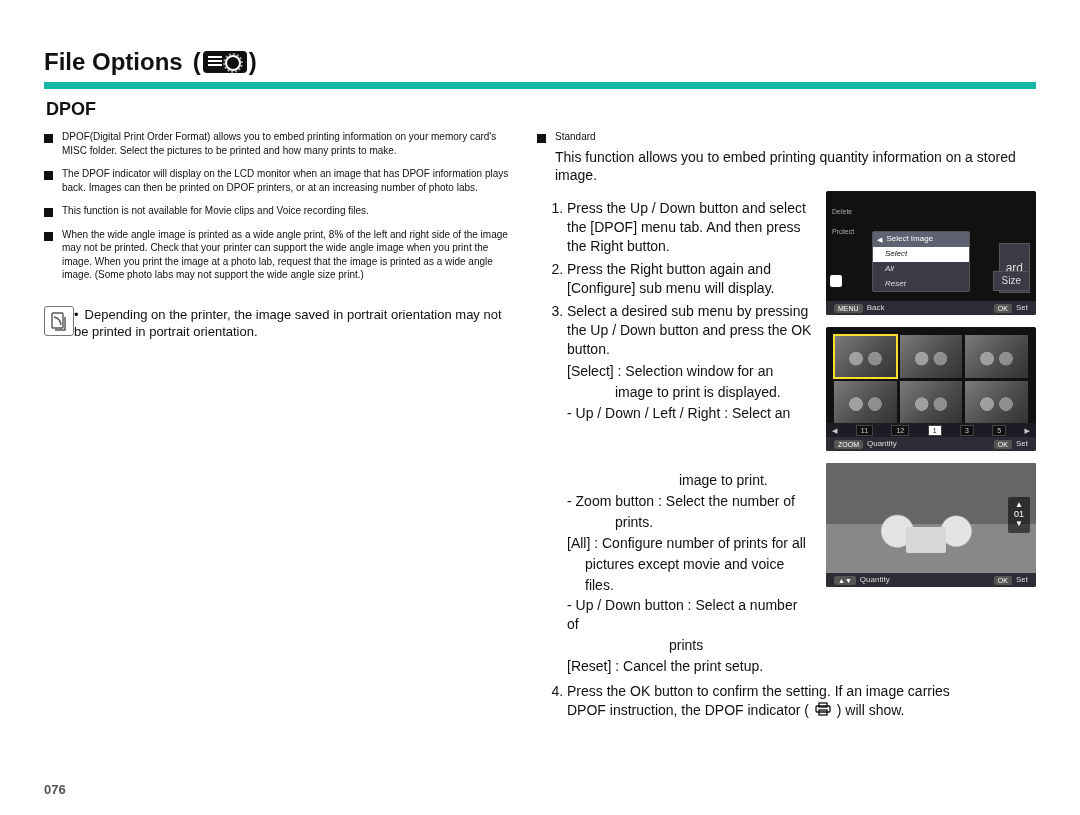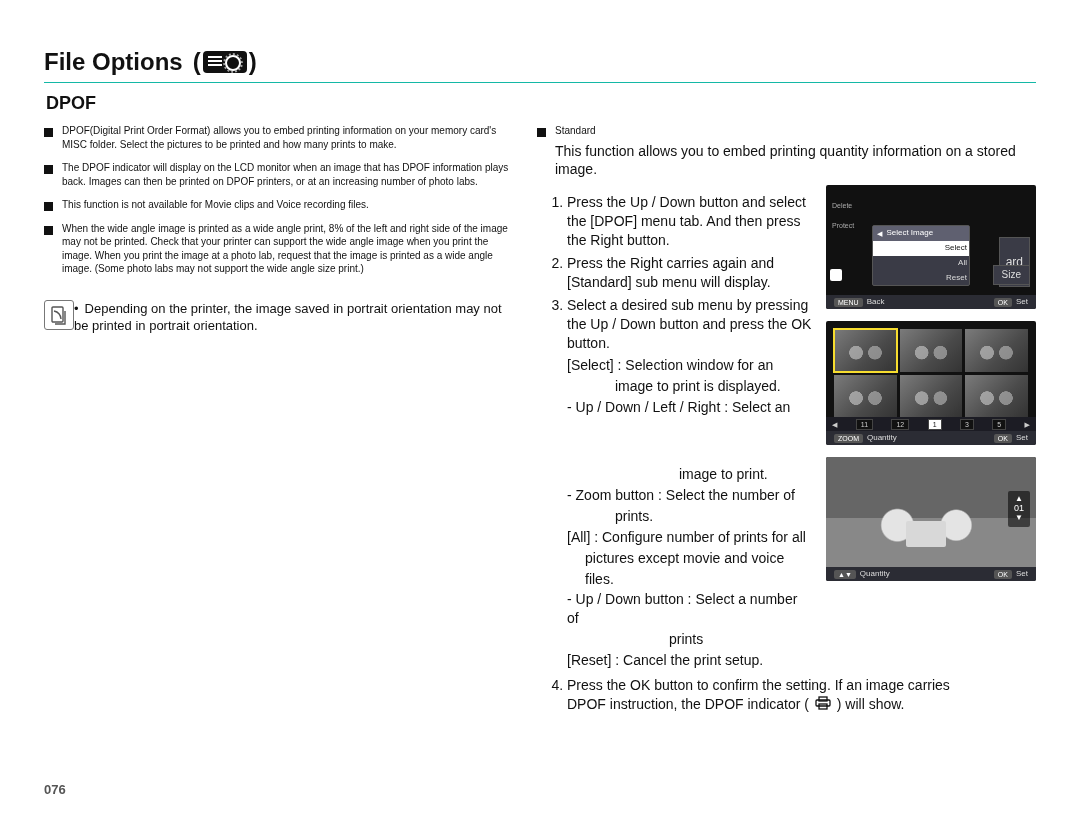--- a/index.html
+++ b/index.html
@@ -13,21 +13,21 @@
     width: 1080px;
     height: 815px;
     box-sizing: border-box;
     position: relative;
     padding: 48px 44px 30px 44px;
   }
   .header {
     display: flex;
     align-items: center;
     gap: 10px;
-    border-bottom: 1px solid #14b8a6;
+    border-bottom: 7px solid #14b8a6;
     padding-bottom: 6px;
     margin-bottom: 10px;
   }
   .header-title {
     font-size: 24px;
     font-weight: bold;
   }
   .header-icon {
     display: inline-flex;
     align-items: center;
@@ -199,22 +199,23 @@
     display: flex;
     align-items: center;
     gap: 4px;
     color: #fff;
   }
   .s1 .panel .hdr::before {
     content: "◀";
     font-size: 7px;
   }
   .s1 .panel .row {
-    padding: 2px 2px;
-    text-align: right;
+    padding: 2px 12px;
+    text-align: left;
+    font-style: italic;
   }
   .s1 .panel .row.hl {
     background: #fff;
     color: #111;
   }
   .s1 .rightopt {
     position: absolute;
     right: 6px;
     top: 52px;
     background: #3a3b46;
@@ -422,21 +423,21 @@
         <li style="margin-bottom:2px;">
           <span>Standard</span>
         </li>
       </ul>
       <div style="padding-left:18px; margin-bottom:6px;">This function allows you to embed printing quantity information on a stored image.</div>
 
       <div class="right-block">
         <div class="right-main">
           <ol class="ol" start="1">
             <li>Press the Up / Down button and select the [DPOF] menu tab. And then press the Right button.</li>
-            <li>Press the Right carries again and [Standard] sub menu will display.</li>
+            <li>Press the Right button again and [Configure] sub menu will display.</li>
             <li>Select a desired sub menu by pressing the Up / Down button and press the OK button.</li>
           </ol>
           <div class="indent">[Select] : Selection window for an</div>
           <div class="indent-sm">image to print is displayed.</div>
           <div class="indent">- Up / Down / Left / Right : Select an</div>
           <div class="indent-sm" style="padding-left:142px;margin-top:48px;">image to print.</div>
           <div class="indent">- Zoom button : Select the number of</div>
           <div class="indent-sm">prints.</div>
           <div class="indent">[All] : Configure number of prints for all</div>
           <div class="indent2">pictures except movie and voice</div>

